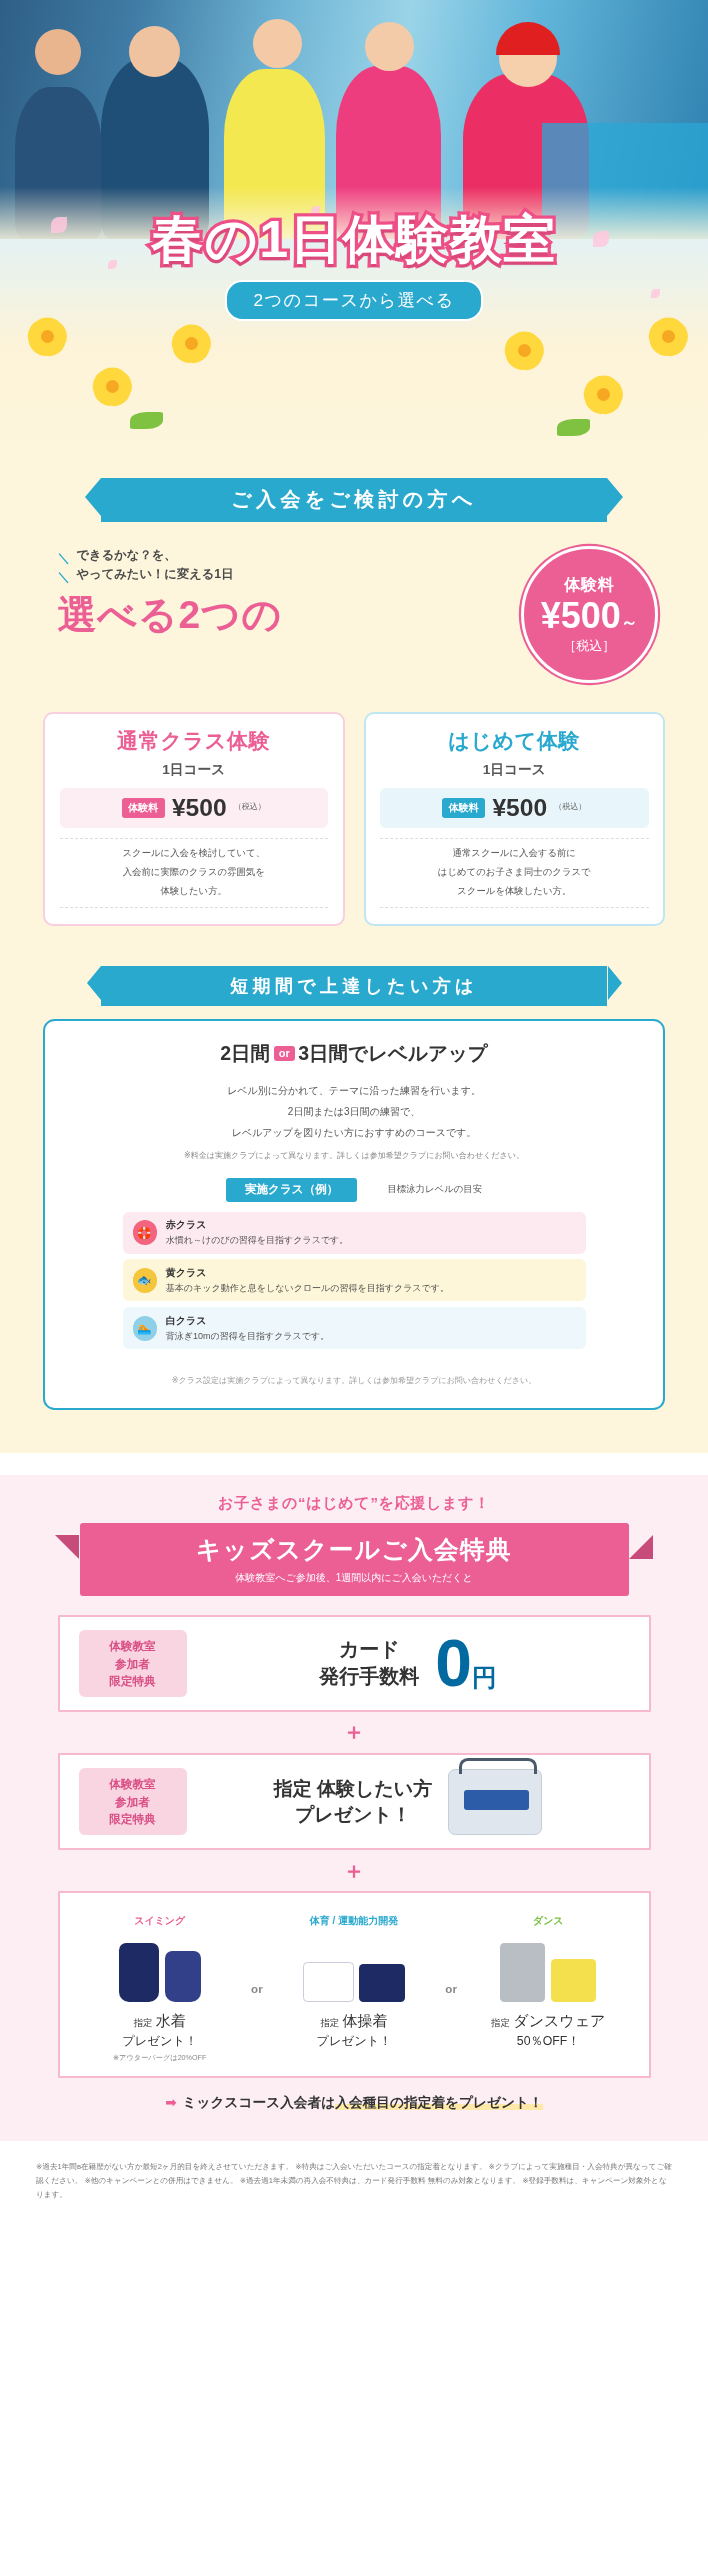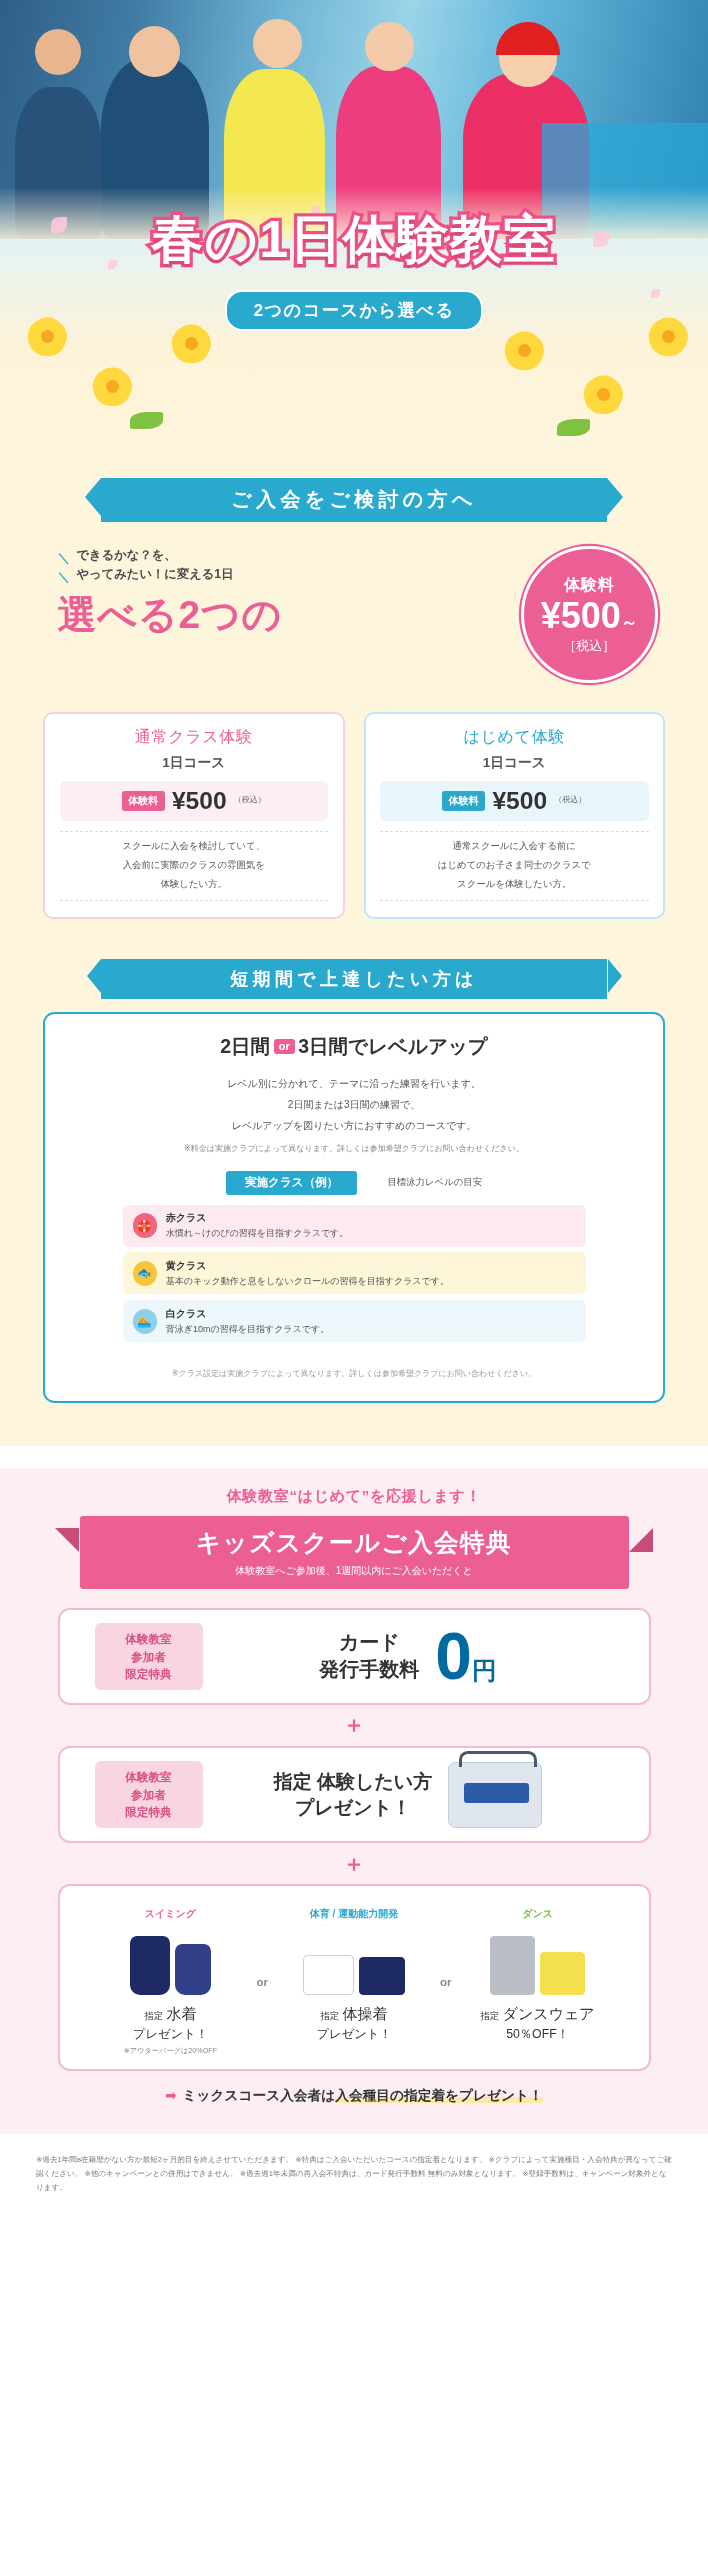--- a/index.html
+++ b/index.html
@@ -49,22 +49,22 @@
   .hero-title {
     display:inline-block;
     font-size: 52px; font-weight: bold; letter-spacing: 1.4px;
     color: #ffffff;
     -webkit-text-stroke: 6.5px #ee4f86;
     paint-order: stroke fill;
     text-shadow: 0 3.6px 0 rgba(0,0,0,0.08);
     line-height: 1.15;
   }
   .hero-sub {
-    margin-top: 20px; display:inline-block;
-    background:#2aa9cf; color:#fff; font-size: 17.3px; font-weight:bold;
+    margin-top: 10px; display:inline-block;
+    background:#2aa9cf; color:#fff; font-size: 17.3px; font-weight:normal;
     padding: 6.5px 26px; border-radius: 17.3px; letter-spacing: 1.4px;
     border: 2.2px solid #fff;
   }
   .flower { position:absolute; width: 51px; height: 51px; }
   .flower i {
     position:absolute; left:50%; top:50%; width: 24.6px; height: 16px; margin:-8px -12.3px;
     background:#ffd83d; border-radius: 50%;
   }
   .flower i:nth-child(1){ transform: rotate(0deg) translateY(-11.6px);}
   .flower i:nth-child(2){ transform: rotate(72deg) translateY(-11.6px);}
@@ -106,21 +106,21 @@
   .price-badge .pb2 { font-size: 36px; font-weight:bold; line-height:1; margin: 2.9px 0; }
   .price-badge .pb2 small { font-size: 17.3px; }
   .price-badge .pb3 { font-size: 13px; }
 
   .course-row { width: 622px; margin: 29px auto 0; display:flex; gap: 19px; }
   .course-card {
     flex:1; background:#fff; border-radius: 10px; padding: 13px 14.5px 16px; text-align:center;
     border: 2.2px solid #f9cede;
   }
   .course-card.blue { border-color:#bfe6f2; }
-  .cc-title { font-size: 16px; font-weight:normal; color:#ec5f95; letter-spacing:0.7px; }
+  .cc-title { font-size: 21px; font-weight:bold; color:#ec5f95; letter-spacing:0.7px; }
   .course-card.blue .cc-title { color:#2aa9cf; }
   .cc-days { font-size: 13.7px; font-weight:bold; color:#555; margin-top: 5.8px; }
   .cc-price-row {
     margin: 8.7px auto 10px; background:#fdeef4; border-radius: 5.8px; padding: 5.8px 7.2px;
     display:flex; align-items:center; justify-content:center; gap: 7.2px;
   }
   .course-card.blue .cc-price-row { background:#e8f6fb; }
   .cc-pl { background:#ec5f95; color:#fff; font-size: 10px; font-weight:bold; padding: 2.9px 6.5px; border-radius: 2.9px;}
   .course-card.blue .cc-pl { background:#2aa9cf; }
   .cc-pv { font-size: 24.6px; font-weight:bold; color:#333; }
@@ -177,22 +177,22 @@
   .ribbon:before, .ribbon:after {
     content:""; position:absolute; top: 11.6px; width: 0; height:0; border-style:solid;
   }
   .ribbon:before { left: -24.6px; border-width: 0 24.6px 24.6px 0; border-color: transparent #c84c79 transparent transparent; }
   .ribbon:after  { right: -24.6px; border-width: 0 0 24.6px 24.6px; border-color: transparent transparent #c84c79 transparent; }
   .ribbon h2 { font-size: 24.6px; letter-spacing: 1.4px; }
   .ribbon p { font-size: 10px; margin-top: 4.3px; font-weight: normal; }
 
   .ben-wrap { width: 593px; margin: 19px auto 0; }
   .ben-card {
-    background:#fff; border: 2.2px solid #f6b9cf; border-radius: 12px;
-    display:flex; align-items:center; padding: 13px 35px; position:relative;
+    background:#fff; border: 2.2px solid #f6b9cf; border-radius: 1px;
+    display:flex; align-items:center; padding: 13px 19px; position:relative;
   }
   .ben-tag {
     width: 108px; flex:0 0 108px; background:#f9d5e2; color:#d94f84; border-radius: 5.8px;
     font-size: 11.6px; font-weight:bold; text-align:center; padding: 7.2px 0; line-height:1.5;
   }
   .ben-body { flex:1; display:flex; align-items:center; justify-content:center; gap: 16px; }
   .ben-txt { font-size: 20px; font-weight:bold; color:#333; line-height:1.35; text-align:center;}
   .ben-zero { font-size: 66px; font-weight:bold; color:#0369a1; line-height:1; }
   .ben-zero small { font-size: 24.6px; }
   .plus { text-align:center; font-size: 22px; color:#ec5f95; font-weight:bold; margin: 5.8px 0; }
@@ -411,21 +411,21 @@
         </div>
       </div>
 
       <div class="sb-foot">※クラス設定は実施クラブによって異なります。詳しくは参加希望クラブにお問い合わせください。</div>
     </div>
   </div>
 
   <div class="sec-white-gap"></div>
 
   <div class="sec-pink">
-    <div class="benefit-lead">体験教室“はじめて”を応援します！</div>
+    <div class="benefit-lead">お子さまの“はじめて”を応援します！</div>
 
     <div class="ribbon">
       <h2>キッズスクールご入会特典</h2>
       <p>体験教室へご参加後、1週間以内にご入会いただくと</p>
     </div>
 
     <div class="ben-wrap">
 
       <div class="ben-card">
         <div class="ben-tag">

